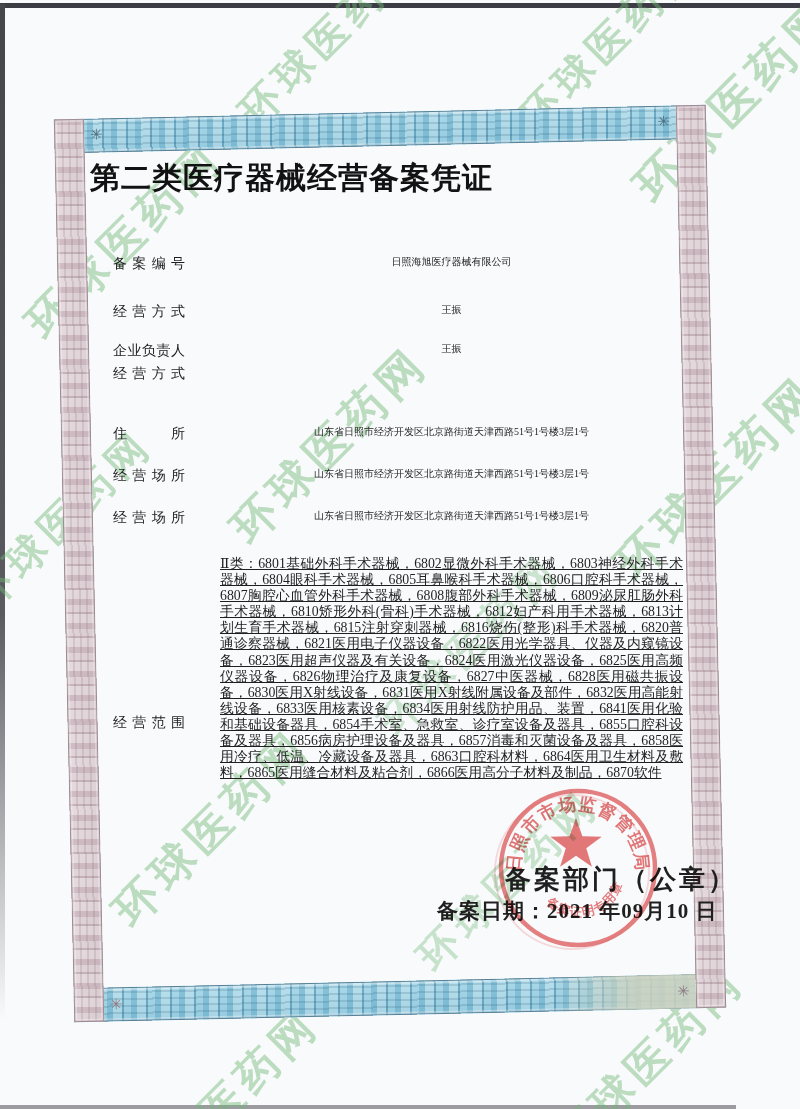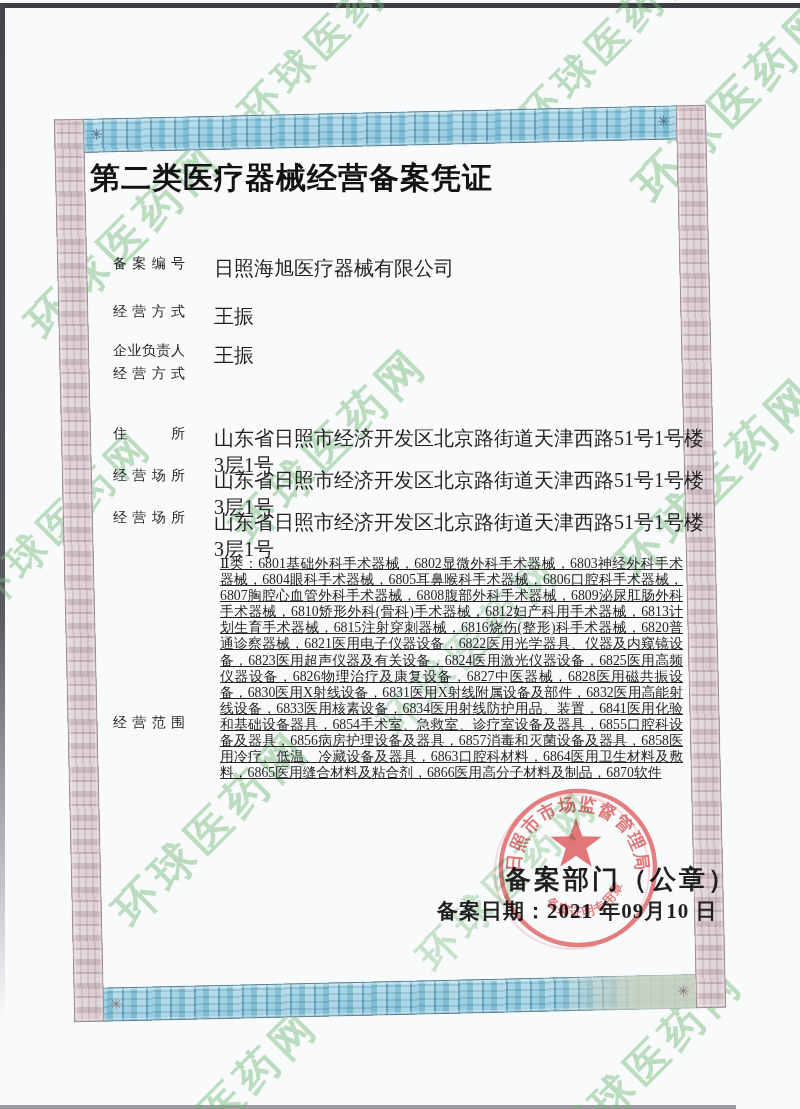--- a/index.html
+++ b/index.html
@@ -56,21 +56,21 @@
   
   .header{position:absolute;left:90px;top:158px;width:570px;text-align:left;}
   .title{
     font-family:"Liberation Sans","DejaVu Sans",sans-serif;
     font-size:30px;font-weight:bold;letter-spacing:1px;color:#121212;
   }
   .record-no{margin-top:7px;font-size:15px;font-weight:bold;letter-spacing:.5px;}
   
   .flabel{position:absolute;left:113px;width:72px;font-size:14px;
     text-align:justify;text-align-last:justify;}
-  .fvalue{position:absolute;left:214px;width:497px;font-size:20px;}
+  .fvalue{position:absolute;left:203px;width:497px;font-size:10px;text-align:center;}
   .scope{position:absolute;left:203px;top:539px;width:497px;
     font-size:13.8px;line-height:16.1px;text-align:justify;}
   .scope p{margin:17px;text-decoration:underline;}
   
   .dept-line{position:absolute;left:505px;top:862px;font-size:26px;font-weight:bold;letter-spacing:3px;}
   .date-line{position:absolute;left:437px;top:897px;font-size:21px;font-weight:bold;letter-spacing:1px;}
   
   .seal{position:absolute;left:478px;top:768px;width:200px;height:200px;
     mix-blend-mode:multiply;opacity:.88;}
 </style>

